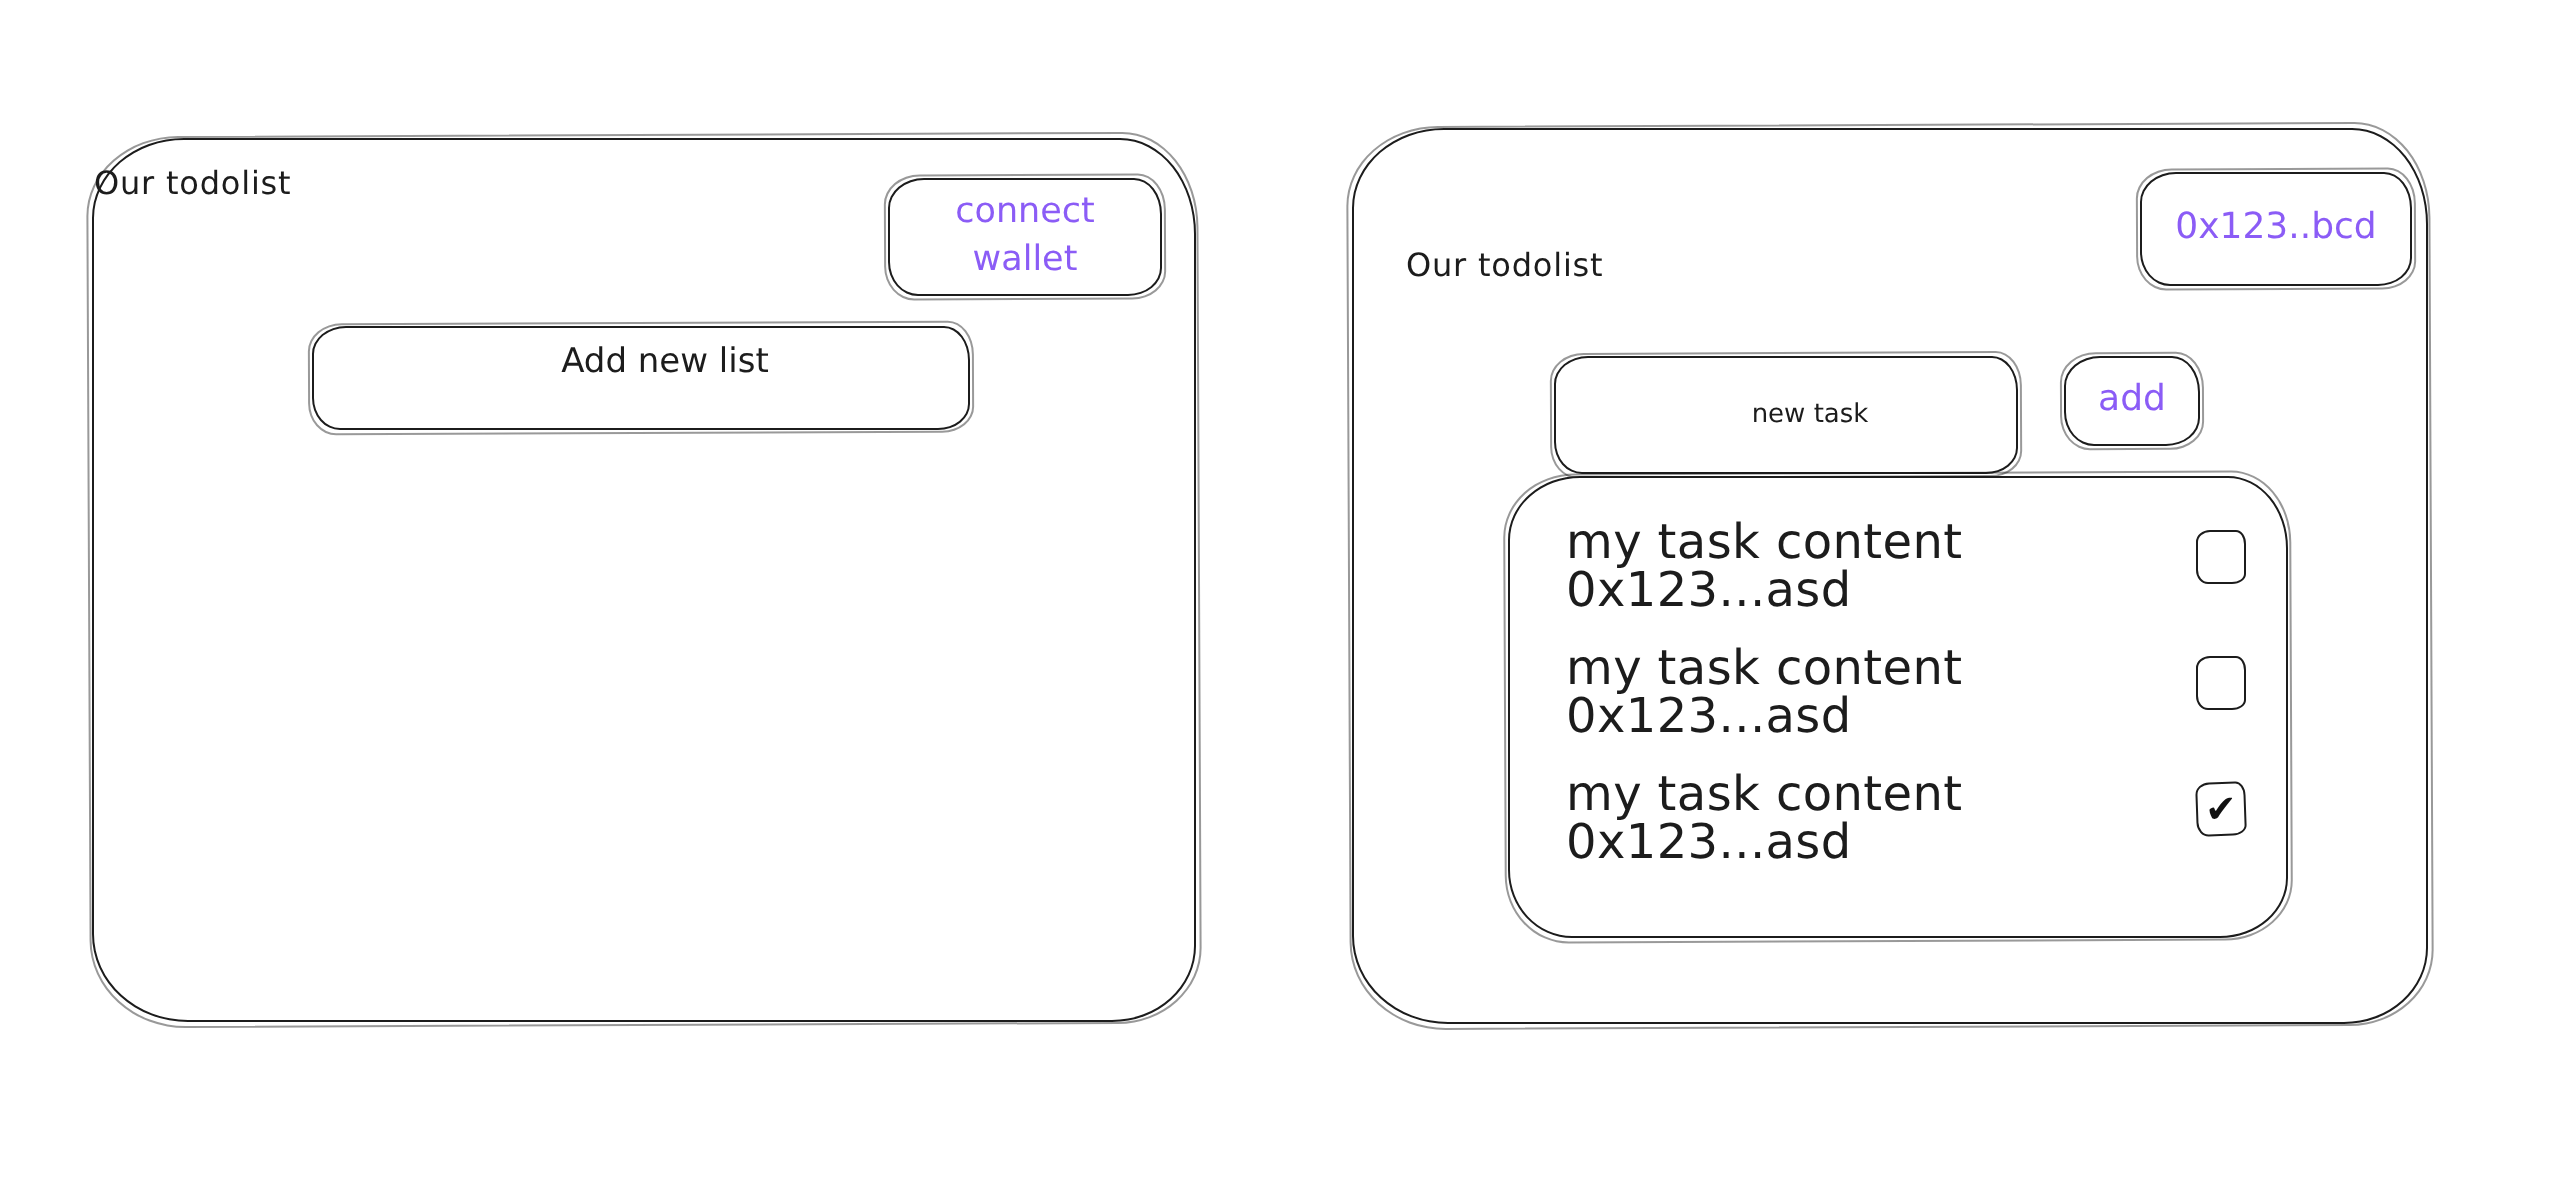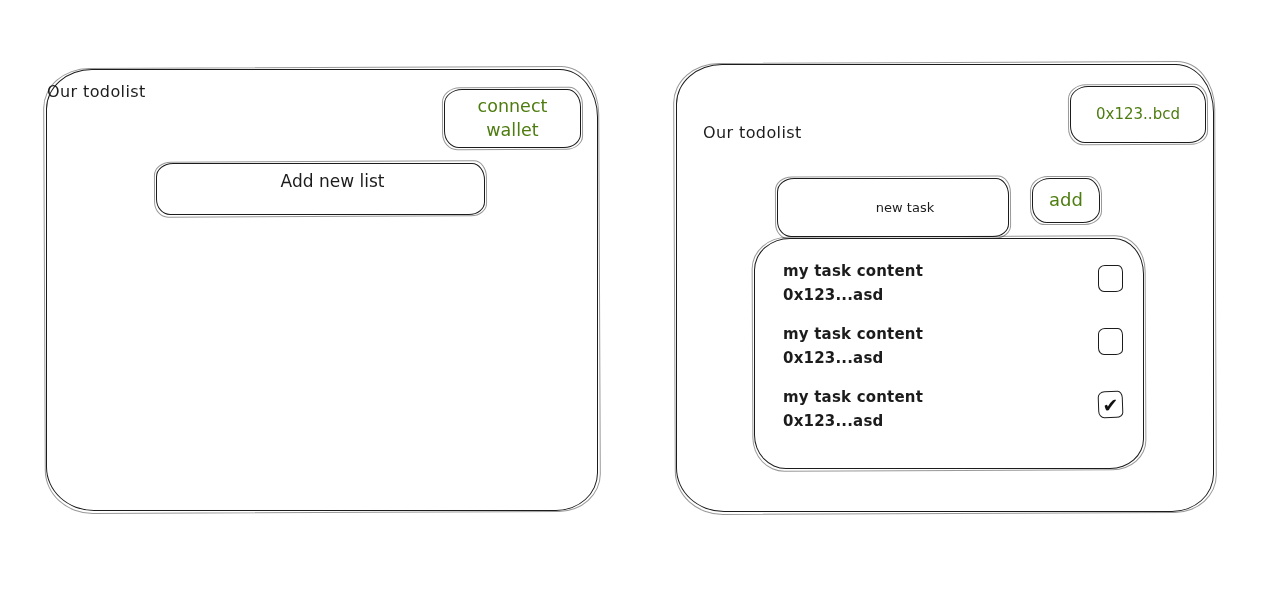--- a/index.html
+++ b/index.html
@@ -43,55 +43,55 @@
     letter-spacing: 0.4px;
     white-space: nowrap;
     margin-top: 12px;
   }
   .btn {
     display: flex;
     align-items: center;
     justify-content: center;
     text-align: center;
     font-family: inherit;
-    color: #4d7c0f;
+    color: #8b5cf6;
     cursor: pointer;
     padding: 0;
     line-height: 1.35;
     border-radius: 18px 14px 17px 15px / 15px 18px 14px 17px;
   }
   .field {
     border-radius: 17px 13px 16px 14px / 14px 17px 13px 16px;
     padding-left: 24px;
   }
   
   #left-panel  { left: 46px; top: 69px; width: 552px; height: 442px; }
   #connect-btn { left: 397px; top: 19px; width: 137px; height: 59px; font-size: 17.5px; }
   #connect-btn .btn-label { width: 112px; }
   #add-list    { left: 109px; top: 93px; width: 329px; height: 52px; text-align: center; padding-top: 7px; font-size: 17px; }
   
   #right-panel { left: 676px; top: 64px; width: 538px; height: 448px; }
   #rp-title    { left: 26px; top: 46px; }
-  #address-btn { left: 393px; top: 21px; width: 136px; height: 57px; font-size: 15px; }
+  #address-btn { left: 393px; top: 21px; width: 136px; height: 57px; font-size: 18px; }
   #new-task    { left: 100px; top: 113px; width: 232px; height: 59px; display: flex; align-items: center; justify-content: center; font-size: 13px; }
   #add-btn     { left: 355px; top: 113px; width: 68px; height: 45px; font-size: 18px; }
   #task-list   {
     left: 77px; top: 173px; width: 390px; height: 231px;
     border-radius: 36px 30px 34px 32px / 32px 36px 30px 34px;
     padding: 21px 16px 0 28px;
     display: flex;
     flex-direction: column;
     gap: 16px;
   }
   .task-row {
     display: flex;
     justify-content: space-between;
     align-items: flex-start;
   }
-  .task-text { font-size: 15px; line-height: 23.5px; letter-spacing: 0.2px; font-weight: bold; }
+  .task-text { font-size: 24px; line-height: 23.5px; letter-spacing: 0.2px; }
   .checkbox {
     position: relative;
     width: 25px;
     height: 27px;
     margin-top: 5px;
     margin-right: 4px;
     border: 1.8px solid #1c1c1c;
     border-radius: 7px 5px 7px 6px / 6px 7px 5px 7px;
     background: #fff;
     box-sizing: border-box;

